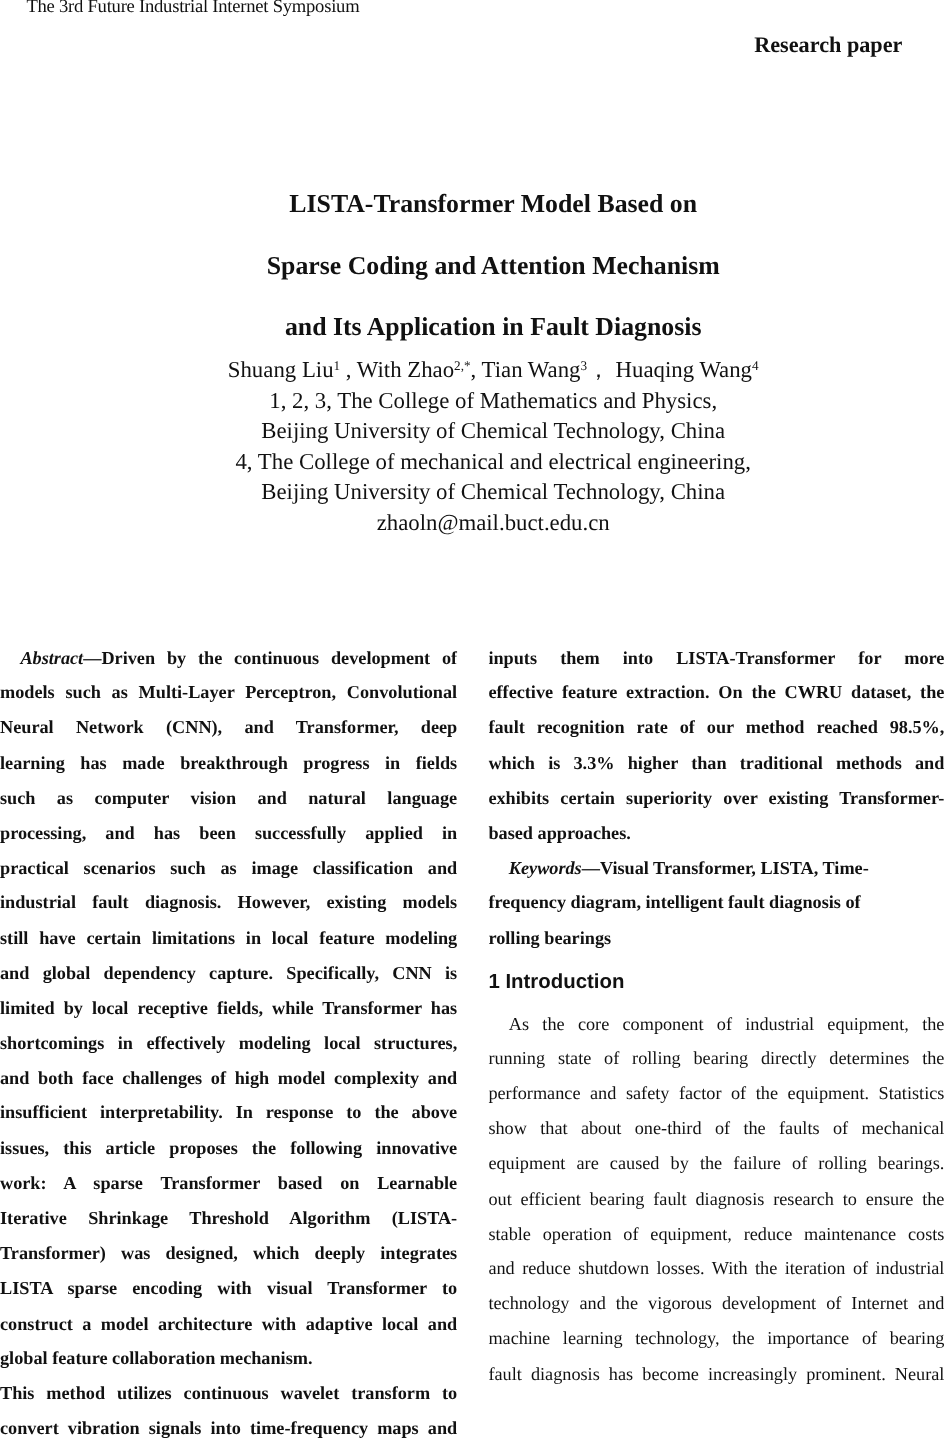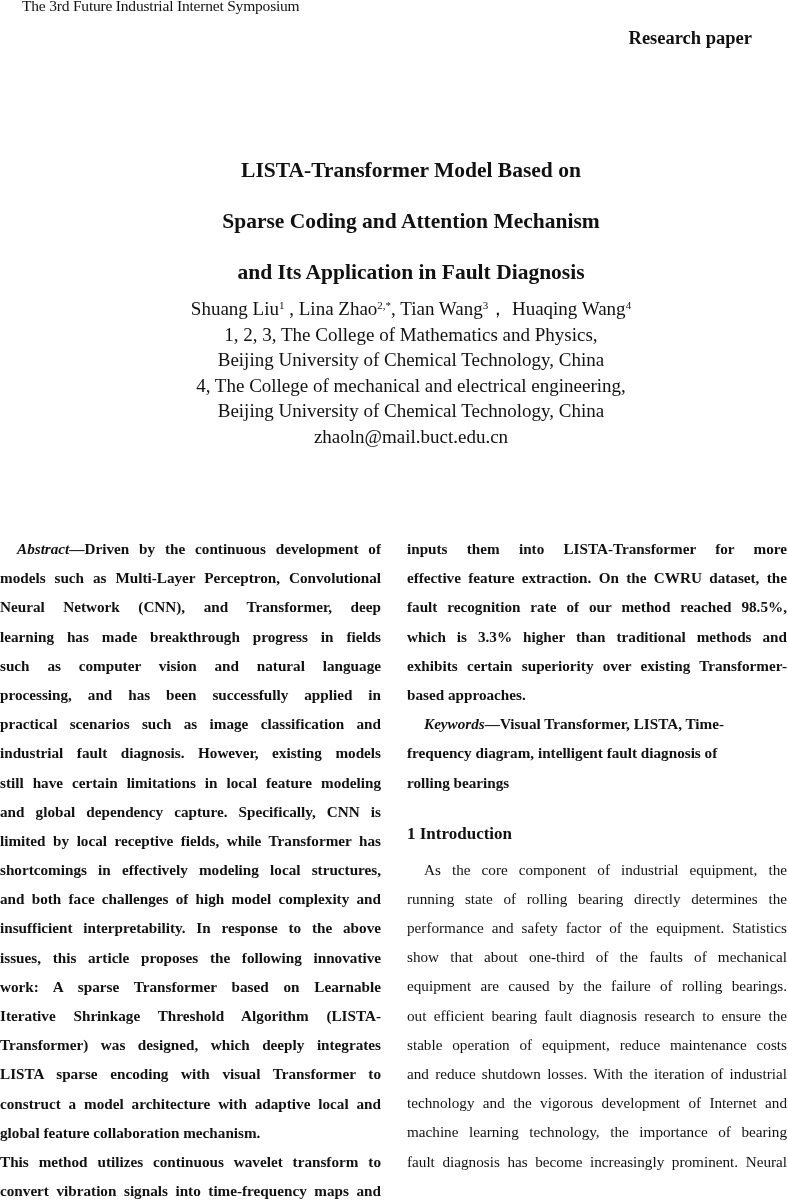--- a/index.html
+++ b/index.html
@@ -10,40 +10,40 @@
   .title-line { font-size:21.5px; font-weight:bold; height:51px; line-height:36px; }
   .authors { position:absolute; left:0; width:822px; top:296px; text-align:center; font-size:19px; line-height:25.5px; }
   .authors sup { font-size:11px; vertical-align:top; position:relative; top:-3px; }
   .col { position:absolute; top:534px; font-size:15.2px; line-height:29.2px; }
   .col-left { left:0; width:381px; }
   .col-right { left:407px; width:380px; }
   .just { text-align:justify; text-align-last:justify; white-space:nowrap; overflow:hidden; height:29.2px; font-weight:bold; }
   .just.last { text-align-last:left; }
   .indent { padding-left:17px; }
   .label-italic { font-style:italic; font-weight:bold; }
-  .section-heading { font-family:Liberation Serif, serif; font-weight:bold; font-size:17px; height:38px; line-height:34px; margin-top:20px; }
+  .section-heading { font-family:Liberation Sans, sans-serif; font-weight:bold; font-size:17px; height:38px; line-height:34px; margin-top:4px; }
   .body-text .just { font-weight:normal; }
 </style>
 </head>
 <body>
 
 <div class="running-header">The 3rd Future Industrial Internet Symposium</div>
 <div class="paper-type">Research paper</div>
 
 <div class="title-block">
   <div class="title-line">LISTA-Transformer Model Based on</div>
   <div class="title-line">Sparse Coding and Attention Mechanism</div>
   <div class="title-line">and Its Application in Fault Diagnosis</div>
 </div>
 
 <div class="authors">
   <div>
     <span>Shuang Liu</span><sup>1</sup>
     <span>,</span>
-    <span>Lina Zhao</span><sup>2,*</sup><span>,</span>
+    <span>With Zhao</span><sup>2,*</sup><span>,</span>
     <span>Tian Wang</span><sup>3</sup><span>，</span>
     <span>Huaqing Wang</span><sup>4</sup>
   </div>
   <div>1, 2, 3, The College of Mathematics and Physics,</div>
   <div>Beijing University of Chemical Technology, China</div>
   <div>4, The College of mechanical and electrical engineering,</div>
   <div>Beijing University of Chemical Technology, China</div>
   <div>zhaoln@mail.buct.edu.cn</div>
 </div>
 

